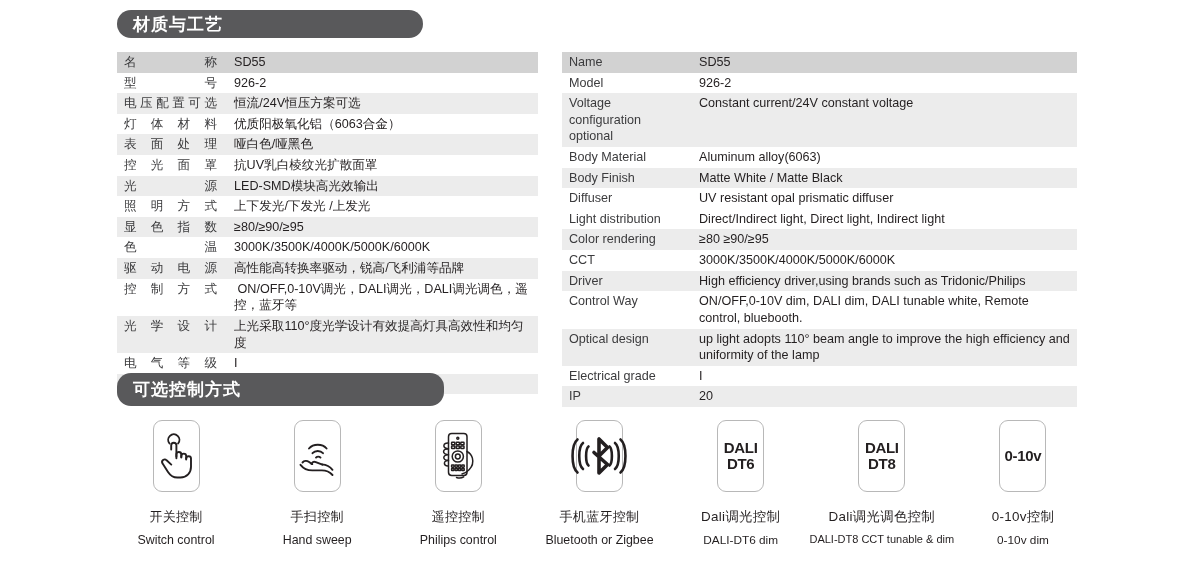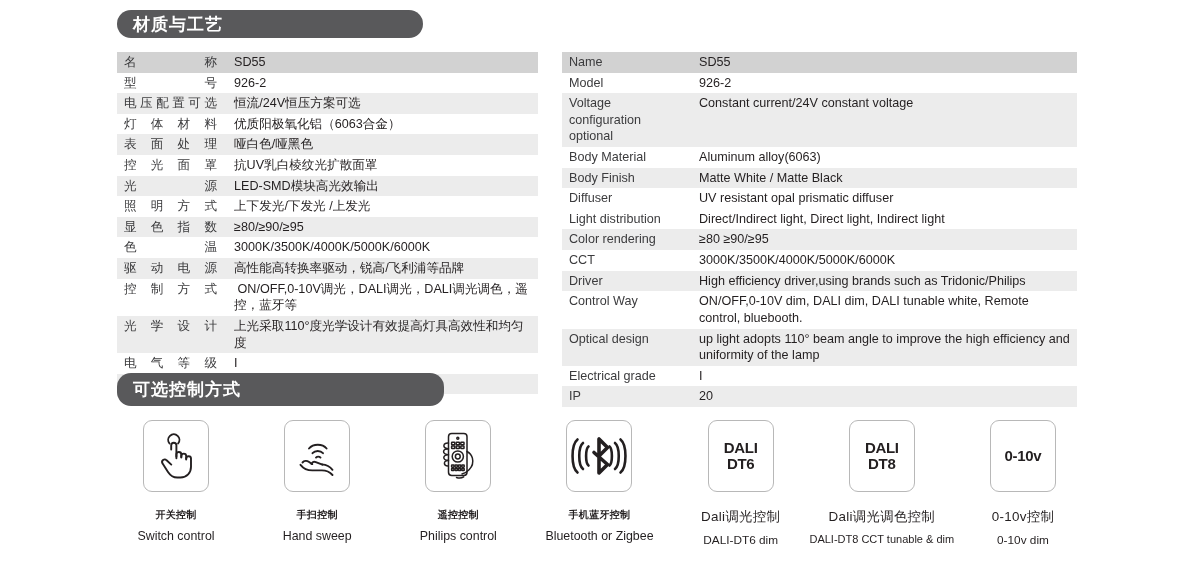--- a/index.html
+++ b/index.html
@@ -124,21 +124,21 @@
     display: flex;
     justify-content: space-between;
   }
   .mode-card {
     width: 118px;
     display: flex;
     flex-direction: column;
     align-items: center;
   }
   .card-box {
-    width: 66px;
+    width: 47px;
     height: 72px;
     border: 1.2px solid #b8b8b8;
     border-radius: 9px;
     background: #ffffff;
     display: flex;
     align-items: center;
     justify-content: center;
     box-sizing: border-box;
   }
   .card-box svg { display: block; }
@@ -146,22 +146,22 @@
     font-size: 15px;
     font-weight: bold;
     color: #231f20;
     white-space: nowrap;
     text-align: center;
     line-height: 1.1;
     letter-spacing: -0.3px;
   }
   .card-label-cn {
     margin-top: 16px;
-    font-size: 10px;
-    font-weight: bold;
+    font-size: 13px;
+    font-weight: normal;
     color: #231f20;
     white-space: nowrap;
     letter-spacing: .3px;
   }
   .card-label-en {
     margin-top: 7px;
     font-size: 12.4px;
     font-weight: normal;
     color: #231f20;
     white-space: nowrap;

